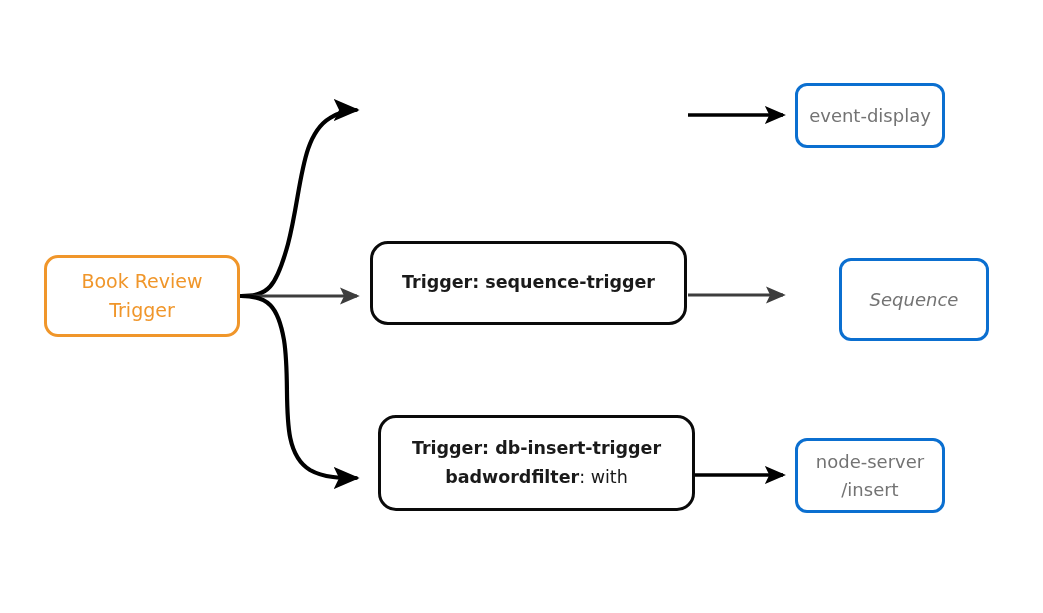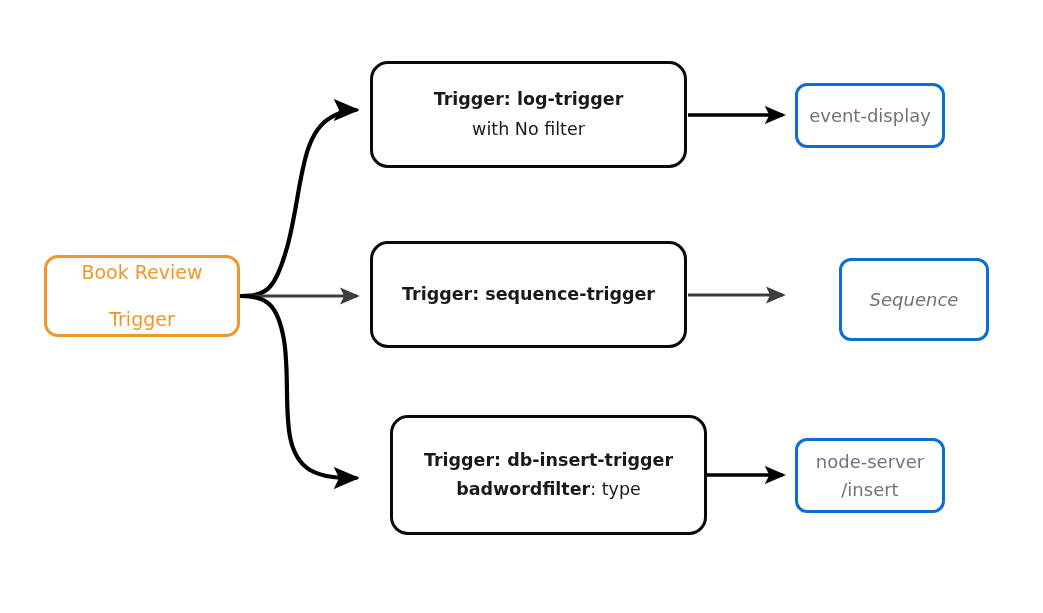--- a/index.html
+++ b/index.html
@@ -37,21 +37,20 @@
     background: #ffffff;
   }
   
   .node-broker {
     border: 3px solid #f0962a;
     border-radius: 14px;
     color: #f0962a;
     font-size: 19px;
     line-height: 29px;
     font-weight: 400;
-    justify-content: space-between;
   }
   
   .node-trigger {
     border: 3.4px solid #0a0a0a;
     border-radius: 18px;
     color: #1a1a1a;
     font-size: 17.5px;
     line-height: 29.5px;
     font-weight: 400;
   }
@@ -112,39 +111,33 @@
     <g>
       <path d="M 688 475 L 783 475" fill="none" stroke="#000000" stroke-width="3.4" stroke-linecap="butt" marker-end="url(#arrow-black)"></path>
     </g>
   </svg>
 
   <div class="node node-broker" style="left:44px; top:255px; width:196px; height:82px;">
     <span class="line">Book Review</span>
     <span class="line">Trigger</span>
   </div>
 
-  <div class="node node-trigger" style="left:370px; top:61px; width:317px; height:107px;">
-    <span class="line">
-      <span class="b">Trigger:</span><span class="b">&nbsp;</span><span class="b">log-trigger</span>
-    </span>
-    <span class="line">with No filter</span>
-  </div>
 
-  <div class="node node-trigger" style="left:370px; top:241px; width:317px; height:107px;">
+  <div class="node node-trigger" style="left:370px; top:241px; width:317px; height:84px;">
     <span class="line">
       <span class="b">Trigger:</span><span class="b">&nbsp;</span><span class="b">sequence-trigger</span>
     </span>
   </div>
 
-  <div class="node node-trigger" style="left:390px; top:415px; width:317px; height:120px;">
+  <div class="node node-trigger" style="left:378px; top:415px; width:317px; height:96px;">
     <span class="line">
       <span class="b">Trigger:</span><span class="b">&nbsp;</span><span class="b">db-insert-trigger</span>
     </span>
     <span class="line">
-      <span class="b">badwordfilter</span><span>: type</span>
+      <span class="b">badwordfilter</span><span>: with</span>
     </span>
   </div>
 
   <div class="node node-sink" style="left:795px; top:83px; width:150px; height:65px;">
     <span class="line">event-display</span>
   </div>
 
   <div class="node node-sink" style="left:839px; top:258px; width:150px; height:83px;font-style:italic;">
     <span class="line">Sequence</span>
   </div>

